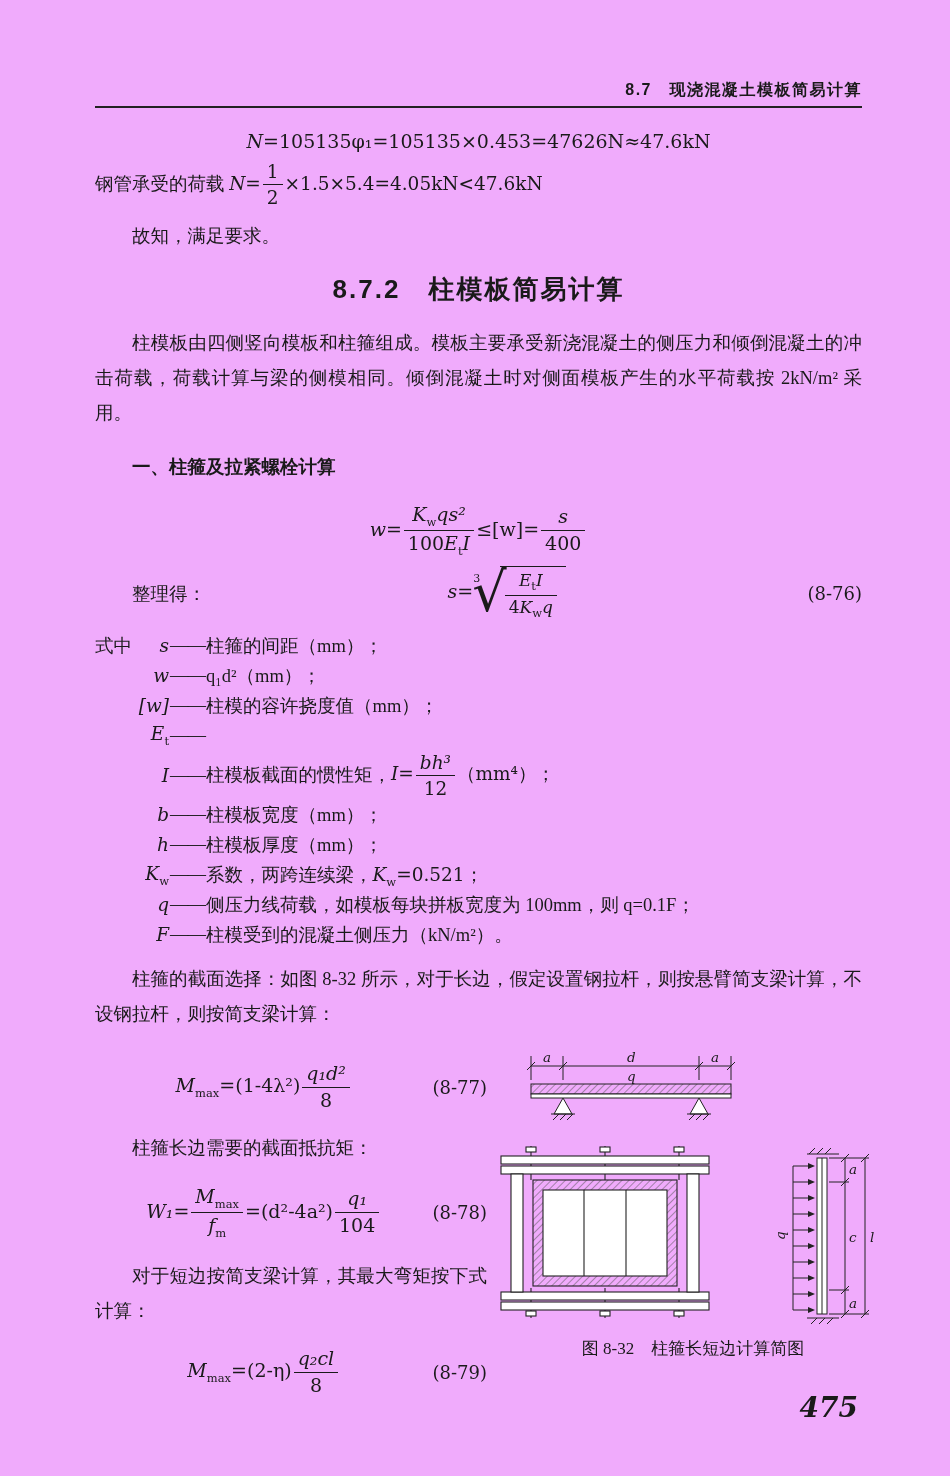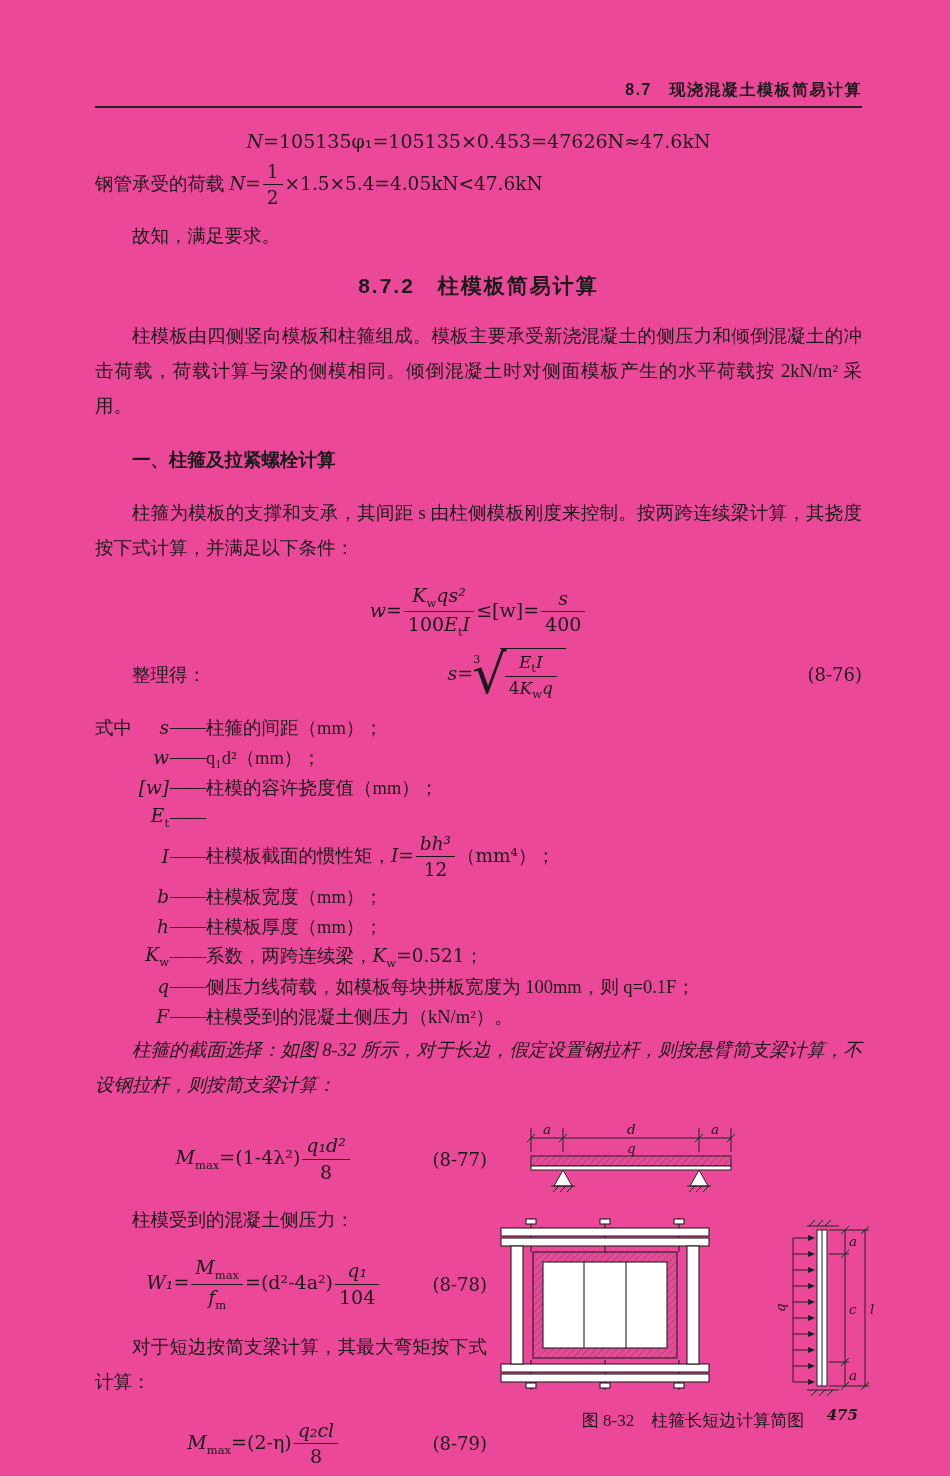--- a/index.html
+++ b/index.html
@@ -1,28 +1,28 @@
 <!DOCTYPE html>
 <html><head>
 <meta charset="utf-8">
 <style>
   html,body { margin:0; padding:0; background:#ffffff; }
-  .page { width:950px; height:1476px; position:relative; background:#ec4899;
+  .page { width:950px; height:1476px; position:relative; background:#f0abfc;
           font-family:"Liberation Serif","DejaVu Serif",serif; color:#1a1a1a; overflow:hidden; }
   .content { padding:0 88px 0 95px; }
 
   .pagehead { margin-top:80px; text-align:right; font-weight:bold; font-size:16px;
               letter-spacing:1.5px; font-family:"Liberation Sans",sans-serif; }
   .rule { border-bottom:2px solid #222; margin-top:5px; }
 
   .para { font-size:18.5px; line-height:35px; text-align:justify; }
   .indent { text-indent:2em; }
   .bold { font-weight:bold; font-family:"Liberation Sans",sans-serif; }
 
-  h2.sec { text-align:center; font-size:21px; margin:18px 0 12px;
+  h2.sec { text-align:center; font-size:26px; margin:18px 0 12px;
            font-family:"Liberation Sans",sans-serif; letter-spacing:2px; font-weight:bold; }
 
   .math { font-family:"DejaVu Serif",serif; }
   .it { font-style:italic; }
   sub { font-size:11.5px; font-style:normal; }
   sup { font-size:11.5px; }
 
   .eqc { text-align:center; font-size:19px; }
   .eqN { margin:22px 0 0; }
   .p-pipe { margin:8px 0 0; }
@@ -57,21 +57,21 @@
   .leftcol { width:392px; flex:none; }
   .rightcol { flex:1; padding-left:10px; }
   .lc-eq1 { margin:12px 0 8px;justify-content:space-between; }
   .lc-eq2 { margin:10px 0 6px; }
   .lc-eq3 { margin:14px 0 0; }
 
   .fig svg { display:block; }
   .fig text { font-family:"DejaVu Serif",serif; font-style:italic; font-size:13.5px; fill:#1a1a1a; }
   .figcap { text-align:center; font-size:17px; margin-top:2px; }
   .pageno { position:absolute; right:92px; bottom:52px; font-style:italic; font-weight:bold;
-            font-size:15px; font-family:"DejaVu Serif",serif; }
+            font-size:28px; font-family:"DejaVu Serif",serif; }
 </style>
 </head>
 <body>
 
 <div class="page">
   <div class="content">
 
     <div class="pagehead">8.7　现浇混凝土模板简易计算</div>
     <div class="rule"></div>
 
@@ -83,21 +83,20 @@
           </span><span>×1.5×5.4=4.05kN&lt;47.6kN</span></span></p>
 
     <p class="para indent p-concl">故知，满足要求。</p>
 
     <h2 class="sec">8.7.2　柱模板简易计算</h2>
 
     <p class="para indent">柱模板由四侧竖向模板和柱箍组成。模板主要承受新浇混凝土的侧压力和倾倒混凝土的冲击荷载，荷载计算与梁的侧模相同。倾倒混凝土时对侧面模板产生的水平荷载按 2kN/m² 采用。</p>
 
     <p class="para indent bold">一、柱箍及拉紧螺栓计算</p>
 
-    <p class="para indent">柱箍为模板的支撑和支承，其间距 s 由柱侧模板刚度来控制。按两跨连续梁计算，其挠度按下式计算，并满足以下条件：</p>
 
     <div class="eqc eqw math"><span class="it">w</span><span>=</span><span class="frac">
           <span class="num"><span class="it">K</span><sub>w</sub><span class="it">qs²</span></span>
           <span class="den"><span>100</span><span class="it">E</span><sub>t</sub><span class="it">I</span></span>
         </span><span>≤[w]=</span><span class="frac">
           <span class="num it">s</span>
           <span class="den">400</span>
         </span></div>
 
     <div class="eqrow r76">
@@ -173,34 +172,34 @@
         <span class="tdef">侧压力线荷载，如模板每块拼板宽度为 100mm，则 q=0.1F；</span>
       </div>
       <div class="trow">
         <span class="tpre"></span>
         <span class="tterm"><span class="it">F</span></span>
         <span class="tdash">——</span>
         <span class="tdef">柱模受到的混凝土侧压力（kN/m²）。</span>
       </div>
     </div>
 
-    <p class="para indent" style="margin-top:2px;font-style:italic;">柱箍的截面选择：如图 8-32 所示，对于长边，假定设置钢拉杆，则按悬臂简支梁计算，不设钢拉杆，则按简支梁计算：</p>
+    <p class="para indent" style="margin-top:12px;">柱箍的截面选择：如图 8-32 所示，对于长边，假定设置钢拉杆，则按悬臂简支梁计算，不设钢拉杆，则按简支梁计算：</p>
 
     <div class="twocol">
       <div class="leftcol">
 
         <div class="eqrow lc-eq1">
           <span class="eqbody math"><span class="it">M</span><sub>max</sub><span>=(1-4λ²)</span><span class="frac">
                 <span class="num it">q₁d²</span>
                 <span class="den">8</span>
               </span></span>
           <span class="eqtag">(8-77)</span>
         </div>
 
-        <p class="para indent">柱模受到的混凝土侧压力：</p>
+        <p class="para indent">柱箍长边需要的截面抵抗矩：</p>
 
         <div class="eqrow lc-eq2">
           <span class="eqbody math"><span class="it">W₁</span><span>=</span><span class="frac">
                 <span class="num"><span class="it">M</span><sub>max</sub></span>
                 <span class="den"><span class="it">f</span><sub>m</sub></span>
               </span><span>=(d²-4a²)</span><span class="frac">
                 <span class="num it">q₁</span>
                 <span class="den">104</span>
               </span></span>
           <span class="eqtag">(8-78)</span>

